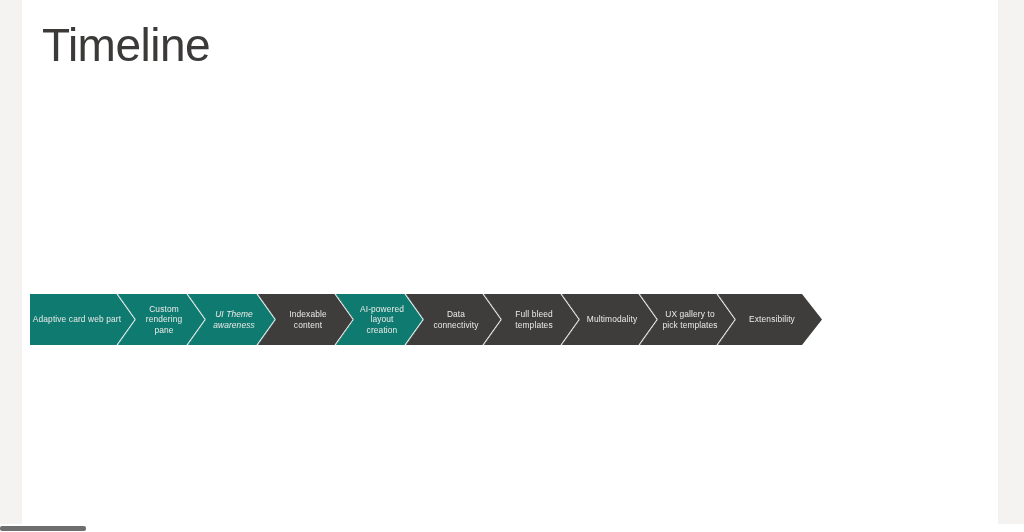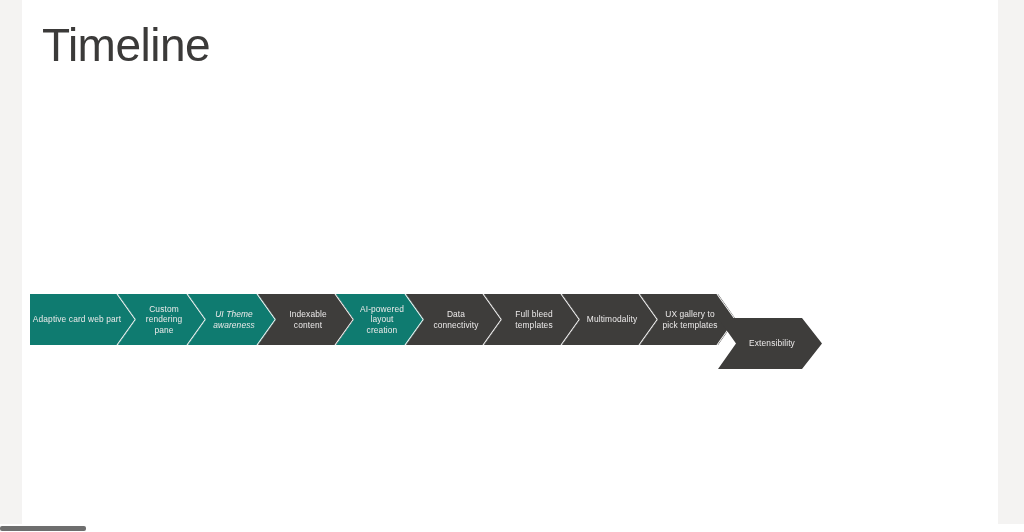--- a/index.html
+++ b/index.html
@@ -79,21 +79,20 @@
   }
   
   .chev.mid {
     clip-path: polygon(0 0, calc(100% - 18px) 0, 100% 50%, calc(100% - 18px) 100%, 0 100%, 18px 50%);
     margin-left: -18px;
   }
   
   .chev.last {
     clip-path: polygon(0 0, calc(100% - 20px) 0, 100% 50%, calc(100% - 20px) 100%, 0 100%, 18px 50%);
     margin-left: -18px;
-    margin-top: 24px;
   }
 
   .chev.teal { background: #0f7b70; }
   .chev.dark { background: #3e3d3b; }
 
   
   .chev .edge-stroke {
     position: absolute;
     top: 0;
     right: 0;

